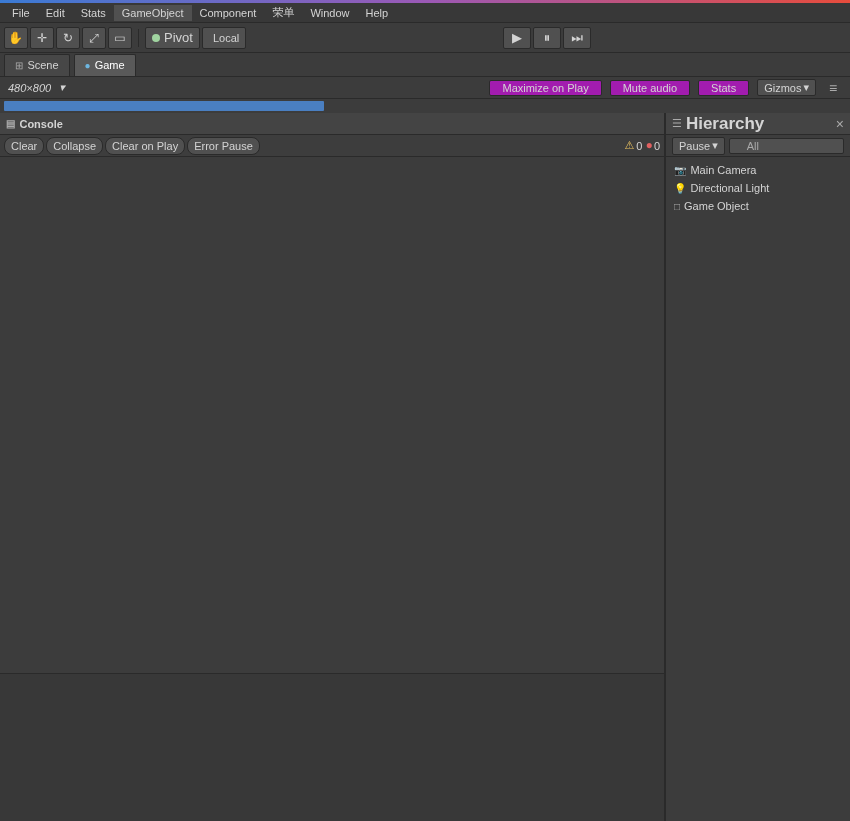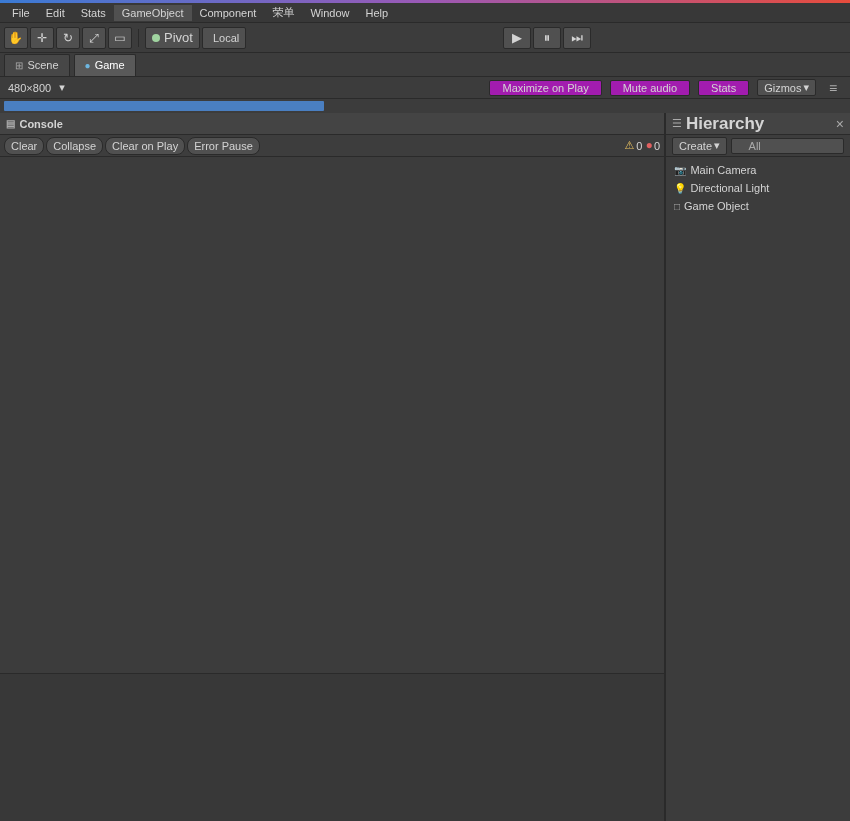--- a/index.html
+++ b/index.html
@@ -150,20 +150,21 @@
       align-items: center;
       background: #3c3c3c;
       height: 22px;
       padding: 0 8px;
       border-bottom: 1px solid #2a2a2a;
       gap: 8px;
     }
     .game-view-bar-label {
       font-size: 11px;
       color: #d4d4d4;
+      font-style: italic;
     }
     .game-view-bar-btn {
       padding: 1px 12px;
       background: #a21caf;
       border: 1px solid #2a2a2a;
       border-radius: 2px;
       cursor: pointer;
       font-size: 11px;
       color: #d4d4d4;
     }
@@ -475,21 +476,21 @@
   <div class="hierarchy-panel">
 
     <div class="hierarchy-header">
       <span style="font-size:11px;color:#aaa;">☰</span>
       <span class="hierarchy-title">Hierarchy</span>
       <span class="hierarchy-close">×</span>
     </div>
 
     <div class="hierarchy-toolbar">
       <div class="create-btn">
-        <span>Create</span>
+        <span>Pause</span>
         <span>▾</span>
       </div>
       <div class="hierarchy-search">
         <span style="color:#aaa;font-size:11px;margin-left:13px;">All</span>
       </div>
     </div>
 
     <div class="hierarchy-body">
       <div class="hierarchy-item">
         <span class="hier-icon">📷</span>

